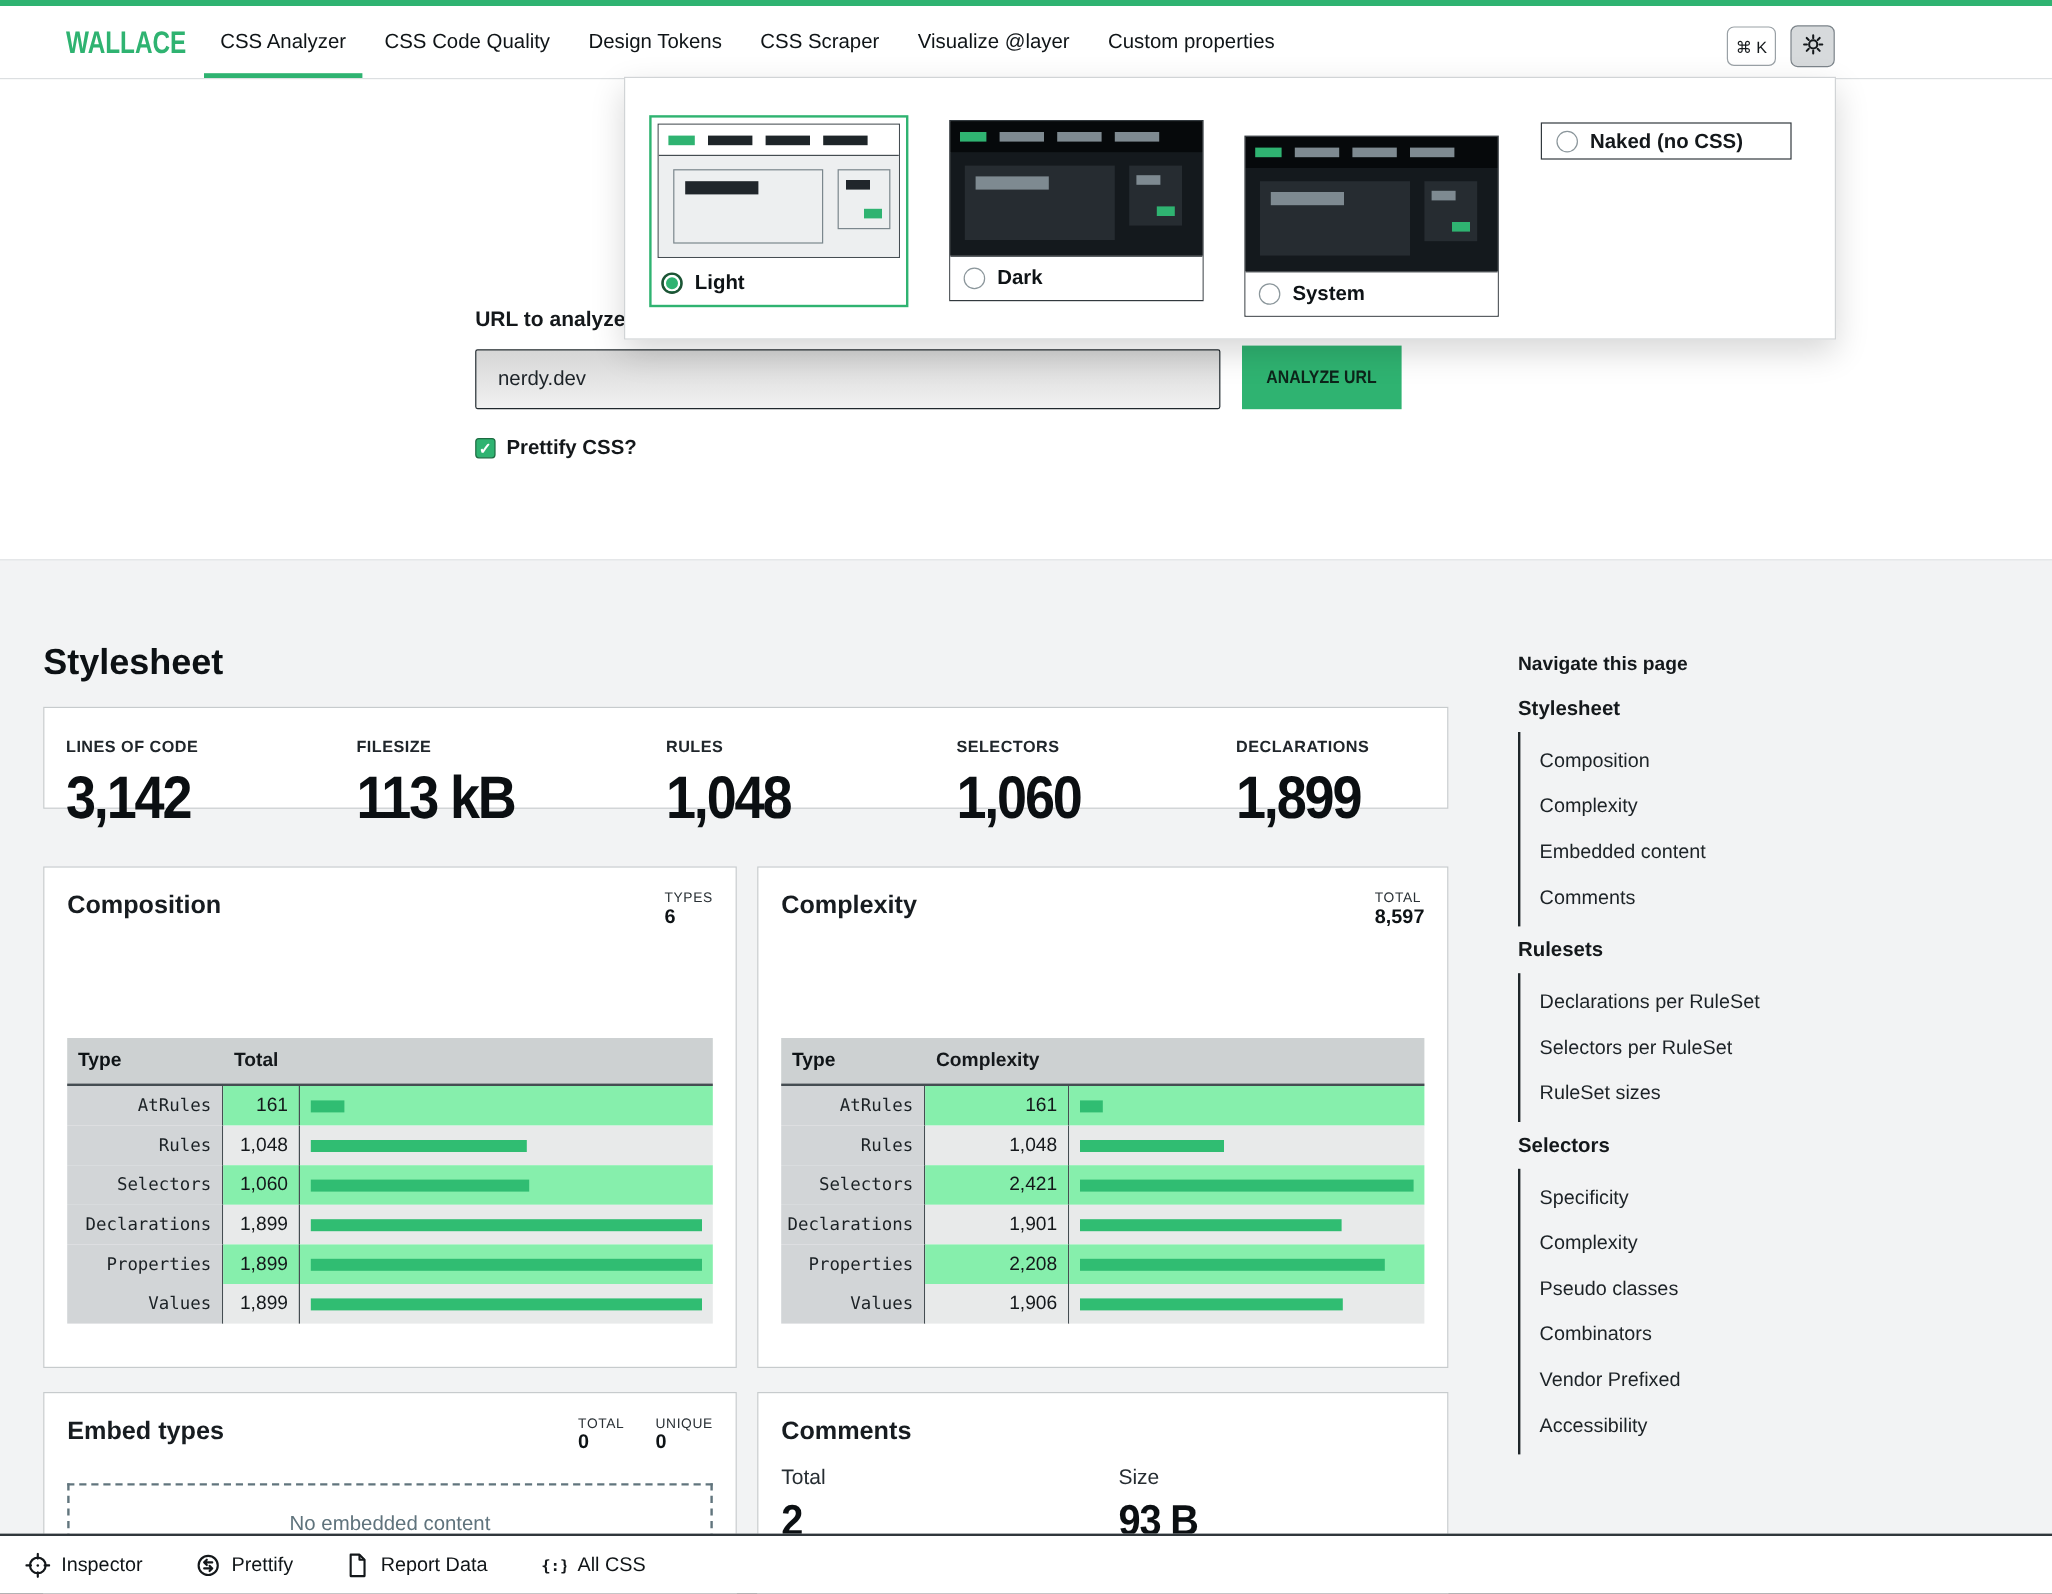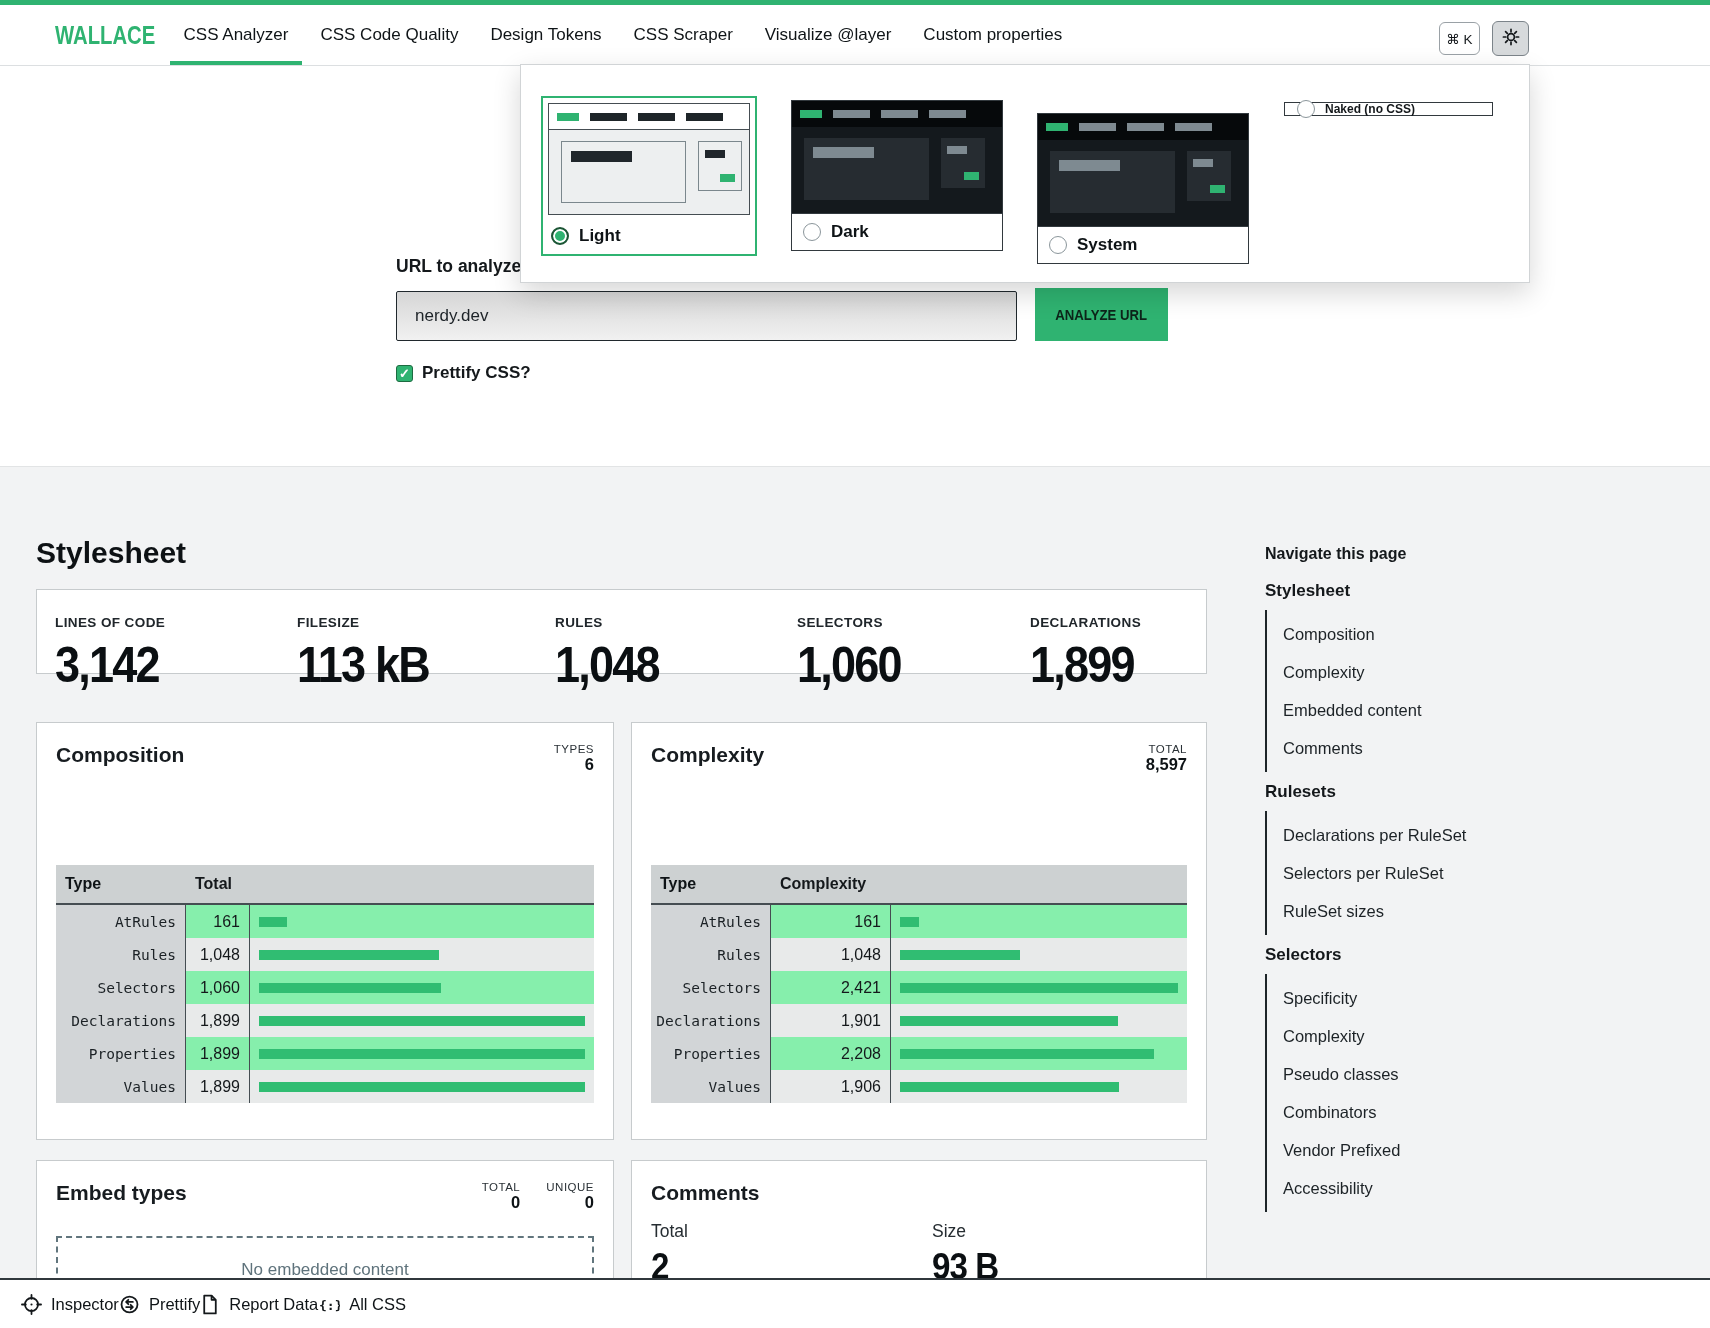--- a/index.html
+++ b/index.html
@@ -60,21 +60,21 @@
   .thumb.darkv .sw{background:#7e8a91}
   .thumb.darkv .sw.accent{background:var(--accent)}
   .thumb.darkv .th-body{background:#14191d;height:86px}
   .thumb.darkv .bx{background:#262c31}
   .thumb.darkv .b{background:#7e8a91}
   .thumb.darkv .bx2 .b2{background:var(--accent)}
   .tlabel{display:flex;align-items:center;gap:10px;font-size:17px;font-weight:700;color:#0e1316}
   .tcard.selected .tlabel{padding:11px 3px 3px}
   .tcard.plain .tlabel{padding:8px 11px;background:#fff;border-top:1px solid #32393e}
   .tcard.naked{border:1.5px solid #32393e;display:flex;align-items:center;gap:10px;
-               padding:0 12px;height:14px;font-size:12px;font-weight:700}
+               padding:0 12px;height:31px;font-size:17px;font-weight:700}
   .radio{width:18px;height:18px;border-radius:50%;border:1.5px solid #8b969b;background:#fff;flex:0 0 auto}
   .radio.checked{background:var(--accent);border:2.5px solid #1d5435;
                  box-shadow:inset 0 0 0 2px #fff}
 
   
   .form-label{position:absolute;left:396px;top:256px;font-size:17.5px;font-weight:700;z-index:5}
   .url-input{position:absolute;left:396px;top:291px;width:621px;height:50px;
              border:1.5px solid #20282d;border-radius:2px;padding:0 18px;font-size:17px;color:#1d2328;
              background:linear-gradient(#d6d6d6,#f1f1f1);font-family:"Liberation Sans",sans-serif}
   .analyze-btn{position:absolute;left:1035px;top:288px;width:133px;height:53px;background:var(--accent);
@@ -95,21 +95,21 @@
   .stats-card{position:absolute;left:36px;top:589px;width:1171px;height:85px;background:#fff;
               border:1px solid var(--panel-border)}
   .stat{position:absolute;top:25px}
   .stat .lb{font-size:13.5px;font-weight:700;letter-spacing:.4px;color:var(--ink2)}
   .stat .vl{display:inline-block;margin-top:6px;font-size:50px;font-weight:900;letter-spacing:-2px;
             color:#0b0f12;transform:scaleX(.9);transform-origin:left;white-space:nowrap}
 
   .panel{position:absolute;background:#fff;border:1px solid var(--panel-border)}
   .panel-head{display:flex;align-items:flex-start;padding:20px 19px 0}
   .panel-title{font-size:21px;font-weight:600;color:#171c20}
-  .meta{margin-left:auto;text-align:right}
+  .meta{margin-left:auto;text-align:left}
   .meta .ml{font-size:11.5px;font-weight:500;letter-spacing:.5px;color:#2a3136}
   .meta .mv{font-size:16.5px;font-weight:700;color:#0e1316}
   .meta + .meta{margin-left:26px}
 
   
   .ctable{position:absolute;left:19px;right:19px;top:142px;font-size:16px}
   .trow,.thead{display:flex;align-items:stretch}
   .thead{height:40px;background:#cdd1d2;border-bottom:2px solid var(--dark-line);font-weight:700}
   .thead .cell{display:flex;align-items:center;padding-left:9px}
   .trow{height:33px}
@@ -138,21 +138,21 @@
   
   .page-nav{position:absolute;left:1265px;top:545px;width:330px;z-index:1}
   .pn-title{font-size:16px;font-weight:800;margin-bottom:18px}
   .pn-heading{font-size:17px;font-weight:700;margin:10px 0 9px}
   .pn-list{border-left:2px solid #1e2529;padding:5px 0 5px 16px;margin-bottom:8px}
   .pn-item{font-size:16.5px;color:#1c2226;line-height:38px;cursor:pointer;white-space:nowrap}
 
   
   footer{position:absolute;left:0;bottom:0;width:100%;height:50px;background:#fff;
          border-top:2px solid #30373c;display:flex;align-items:center;padding-left:21px;
-         z-index:40}
+         gap:44px;z-index:40}
   .f-item{display:flex;align-items:center;gap:9px;font-size:16.5px;color:#0f1417;cursor:pointer}
   .f-item svg{display:block}
 </style>
 </head>
 <body>
 
 <div class="page">
 
   <header>
     <div class="logo">WALLACE</div>

